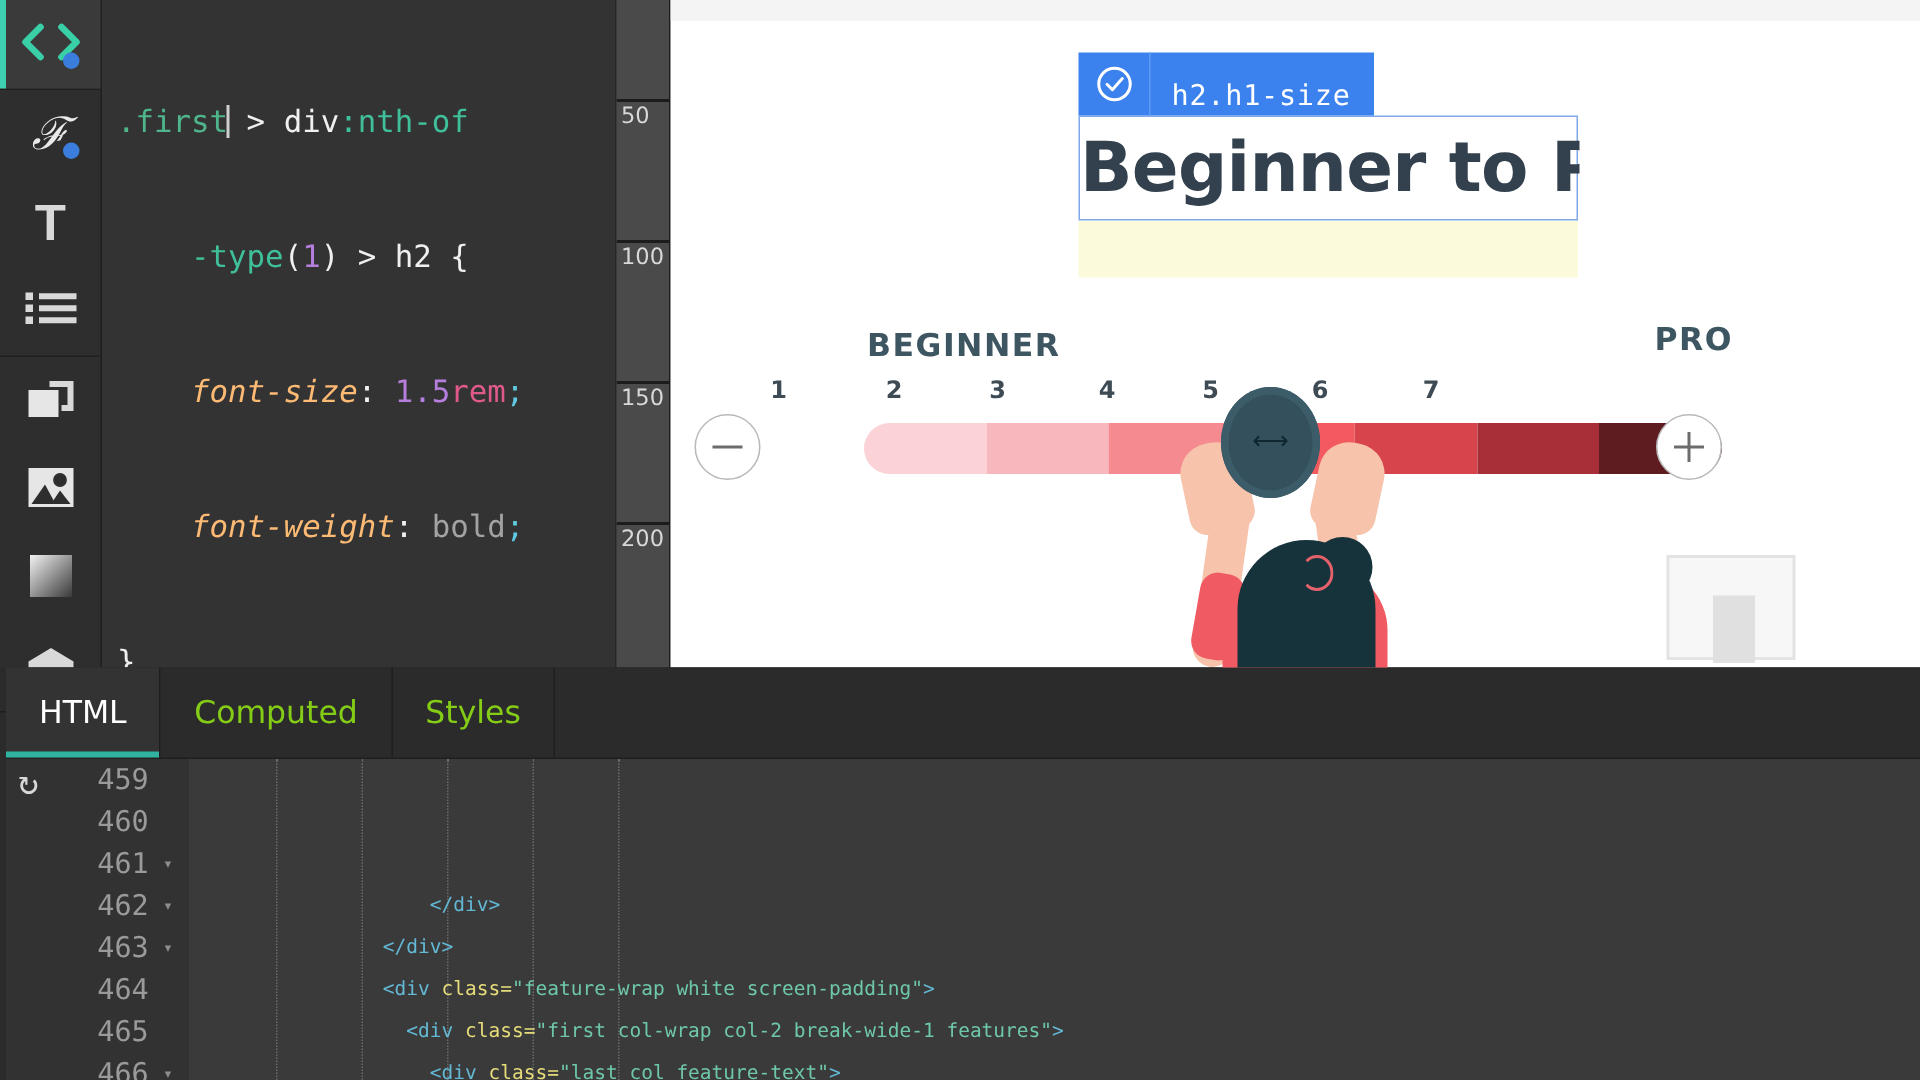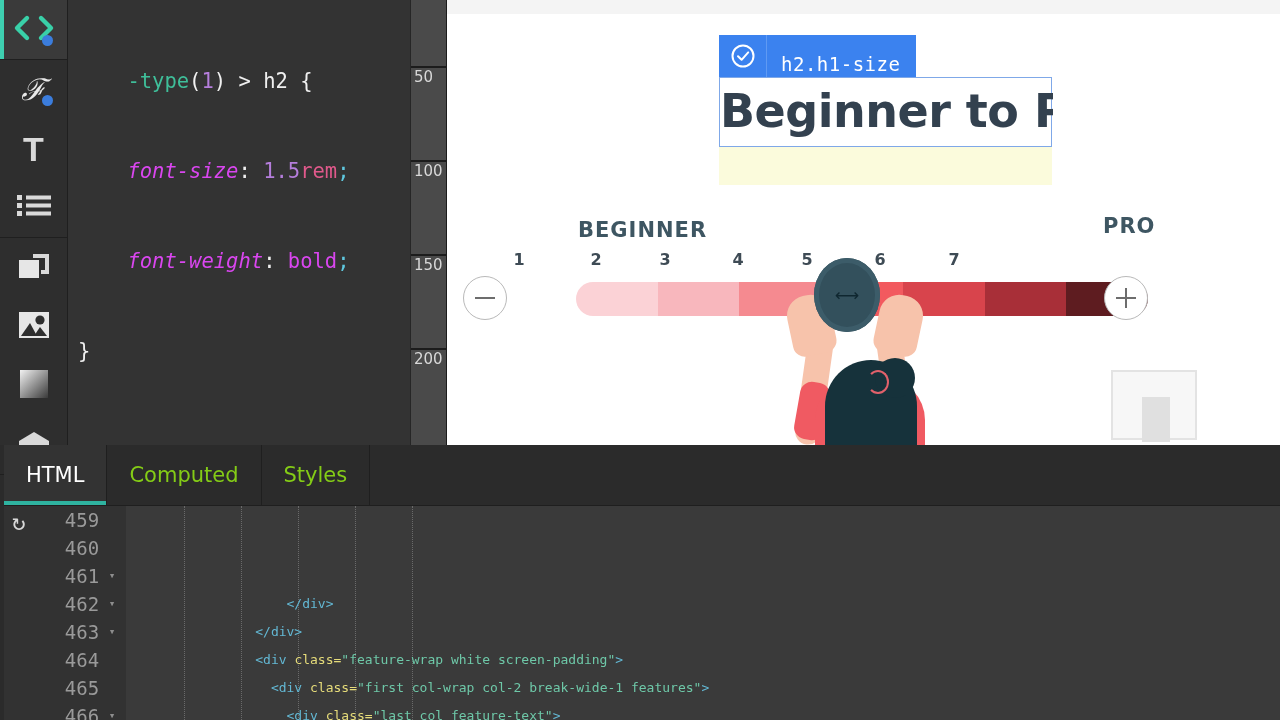--- a/index.html
+++ b/index.html
@@ -58,25 +58,25 @@
     line-height: 30px;
     color: #e6e6e6;
     position: relative;
     overflow: hidden;
     white-space: pre;
   }
   .css-editor .ln { display: block; }
   .tok-sel   { color: #4fb58b; }
   .tok-pseudo{ color: #3fbf9a; }
   .tok-plain { color: #f0f0f0; }
-  .tok-prop  { color: #d946ef; font-style: italic; }
+  .tok-prop  { color: #fdba74; font-style: italic; }
   .tok-num   { color: #b57edc; }
   .tok-unit  { color: #e0598b; }
   .tok-punc  { color: #5fc9e0; }
-  .tok-val   { color: #d946ef; }
+  .tok-val   { color: #a3a3a3; }
   .caret {
     display: inline-block; width: 0; border-left: 2px solid #cfcfcf;
     height: 22px; vertical-align: -4px; margin: 0 -1px;
   }
 
   
   .ruler {
     flex: 0 0 36px;
     width: 36px; height: 445px;
     background: #4a4a4a;
@@ -416,20 +416,21 @@
           <span class="rail-glyph">
             <svg width="34" height="24" viewBox="0 0 34 24" aria-hidden="true">
               <path d="M17 1 L32 10 L32 24 L2 24 L2 10 z" fill="#d9d9d9"></path>
             </svg>
           </span>
         </div>
       </div>
     </div>
 
     <div class="css-editor">
+      <span class="ln"><span class="tok-sel">.first</span><span class="caret"></span><span class="tok-plain"> &gt; </span><span class="tok-plain">div</span><span class="tok-pseudo">:nth-of</span></span>
       <span class="ln">    <span class="tok-pseudo">-type</span><span class="tok-plain">(</span><span class="tok-num">1</span><span class="tok-plain">) </span><span class="tok-plain">&gt; h2 {</span></span>
       <span class="ln">    <span class="tok-prop">font-size</span><span class="tok-plain">: </span><span class="tok-num">1.5</span><span class="tok-unit">rem</span><span class="tok-punc">;</span></span>
       <span class="ln">    <span class="tok-prop">font-weight</span><span class="tok-plain">: </span><span class="tok-val">bold</span><span class="tok-punc">;</span></span>
       <span class="ln"><span class="tok-plain">}</span></span>
     </div>
 
     <div class="ruler" id="ruler">
         <div class="tick" style="top: 66px;">50</div>
         <div class="tick" style="top: 160px;">100</div>
         <div class="tick" style="top: 254px;">150</div>

